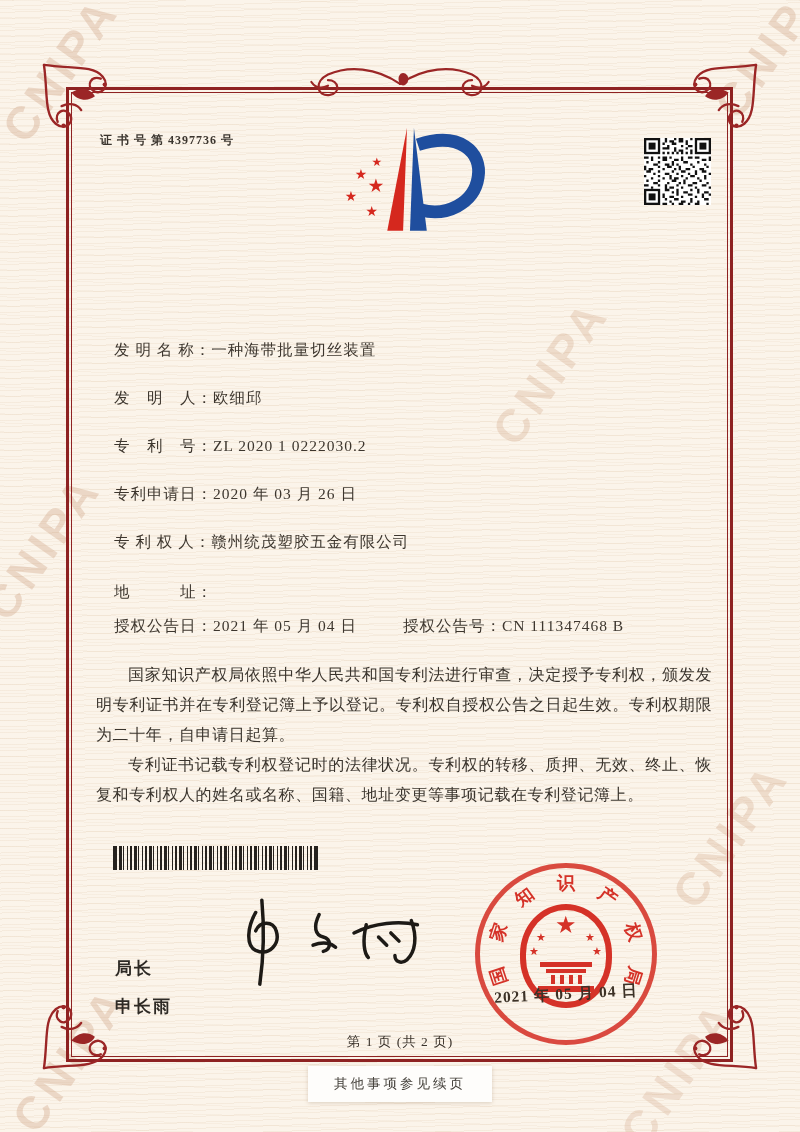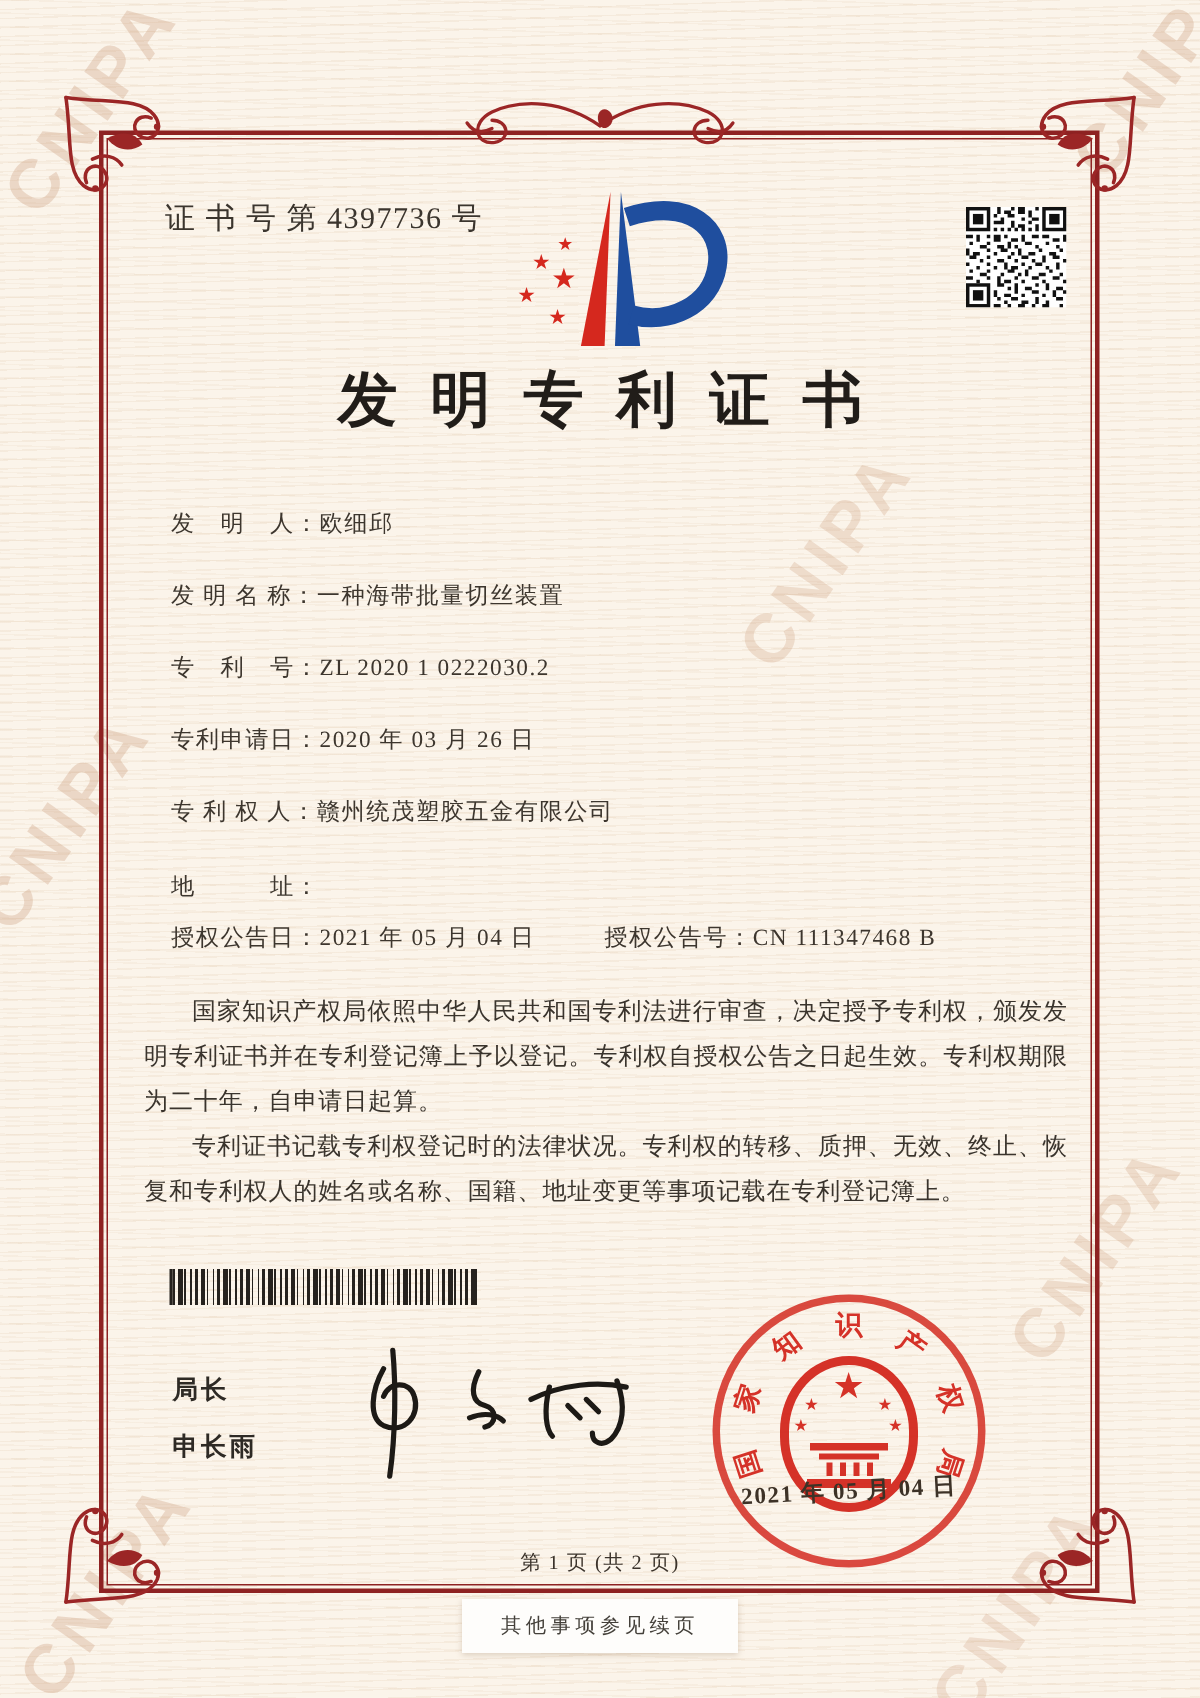--- a/index.html
+++ b/index.html
@@ -42,22 +42,22 @@
   .corner-tl { left:42px;  top:63px; }
   .corner-tr { left:660px; top:63px; transform:scaleX(-1); }
   .corner-bl { left:42px;  top:972px; transform:scaleY(-1); }
   .corner-br { left:660px; top:972px; transform:scale(-1,-1); }
 
   .top-ornament { position:absolute; left:280px; top:57px; width:240px; height:50px; }
   .top-ornament svg { width:100%; height:100%; }
 
   
   .cert-no {
-    position:absolute; left:110px; top:132px;
-    font-size:20px; letter-spacing:1px; color:#3b352e;
+    position:absolute; left:100px; top:132px;
+    font-size:12px; letter-spacing:1px; color:#3b352e;font-weight:bold;
   }
   .qr { position:absolute; left:644px; top:138px; width:67px; height:67px; }
   .logo { position:absolute; left:330px; top:125px; width:158px; height:113px; }
 
   .title {
     position:absolute; left:0; top:239px; width:100%;
     text-align:center; font-size:40px; font-weight:bold;
     letter-spacing:22px; text-indent:22px; color:#211d19;
   }
 
@@ -87,21 +87,21 @@
       #26221e 0 2px, transparent 2px 4px,
       #26221e 4px 7px, transparent 7px 8px,
       #26221e 8px 9px, transparent 9px 12px,
       #26221e 12px 13px, transparent 13px 15px);
   }
 
   
   .sig-title, .sig-name {
     position:absolute; left:115px;
     font-family:"Liberation Sans","DejaVu Sans",sans-serif;
-    font-size:17px; font-weight:bold; color:#2e2a25; letter-spacing:2px;
+    font-size:17px; font-weight:bold; color:#2e2a25; letter-spacing:2px;margin-top:42px;
   }
   .sig-title { top:915px; }
   .sig-name  { top:953px; }
   .sig-hand  { position:absolute; left:225px; top:892px; width:215px; height:98px; }
 
   
   .seal {
     position:absolute; left:475px; top:863px; width:182px; height:182px;
     border:5px solid rgba(211,40,30,0.88); border-radius:50%;
     opacity:0.95;
@@ -262,30 +262,29 @@
         M0 16h1v1h-1z M3 17h1v1h-1z M8 17h1v1h-1z M11 16h1v2h-1z M13 17h2v1h-2z M16 16h1v1h-1z M18 17h1v1h-1z M20 16h2v1h-2z M23 17h1v1h-1z M26 16h1v2h-1z
         M1 18h1v1h-1z M4 19h2v1h-2z M10 19h1v1h-1z M12 18h2v1h-2z M15 19h1v1h-1z M17 18h1v2h-1z M21 19h2v1h-2z M24 18h1v1h-1z M27 19h1v1h-1z
         M0 20h2v1h-2z M3 21h1v1h-1z M9 20h1v2h-1z M11 21h2v1h-2z M14 20h1v1h-1z M16 21h1v1h-1z M19 20h2v1h-2z M22 21h1v1h-1z M25 20h2v1h-2z M28 21h1v1h-1z
         M9 22h2v1h-2z M12 23h1v1h-1z M14 22h1v2h-1z M17 23h2v1h-2z M20 22h1v1h-1z M23 22h1v2h-1z M26 23h2v1h-2z
         M8 24h1v2h-1z M11 25h2v1h-2z M14 24h1v1h-1z M16 25h1v1h-1z M19 24h2v1h-2z M22 25h1v1h-1z M25 24h1v2h-1z M28 24h1v1h-1z
         M9 26h1v1h-1z M11 27h1v1h-1z M13 26h2v1h-2z M16 27h2v1h-2z M20 26h1v2h-1z M23 27h1v1h-1z M26 26h2v1h-2z
         M8 28h2v1h-2z M12 28h1v1h-1z M15 28h2v1h-2z M19 28h1v1h-1z M22 28h2v1h-2z M27 28h1v1h-1z"></path>
     </svg>
   </div>
 
-  <div class="title">发明专利证书</div>
 
   <div class="fields">
+    <div class="field-row">
+      <span class="flabel">发 明 名 称：</span>
+      <span class="fvalue">一种海带批量切丝装置</span>
+    </div>
     <div class="field-row">
       <span class="flabel">发　明　人：</span>
       <span class="fvalue">欧细邱</span>
-    </div>
-    <div class="field-row">
-      <span class="flabel">发 明 名 称：</span>
-      <span class="fvalue">一种海带批量切丝装置</span>
     </div>
     <div class="field-row">
       <span class="flabel">专　利　号：</span>
       <span class="fvalue">ZL 2020 1 0222030.2</span>
     </div>
     <div class="field-row">
       <span class="flabel">专利申请日：</span>
       <span class="fvalue">2020 年 03 月 26 日</span>
     </div>
     <div class="field-row">

